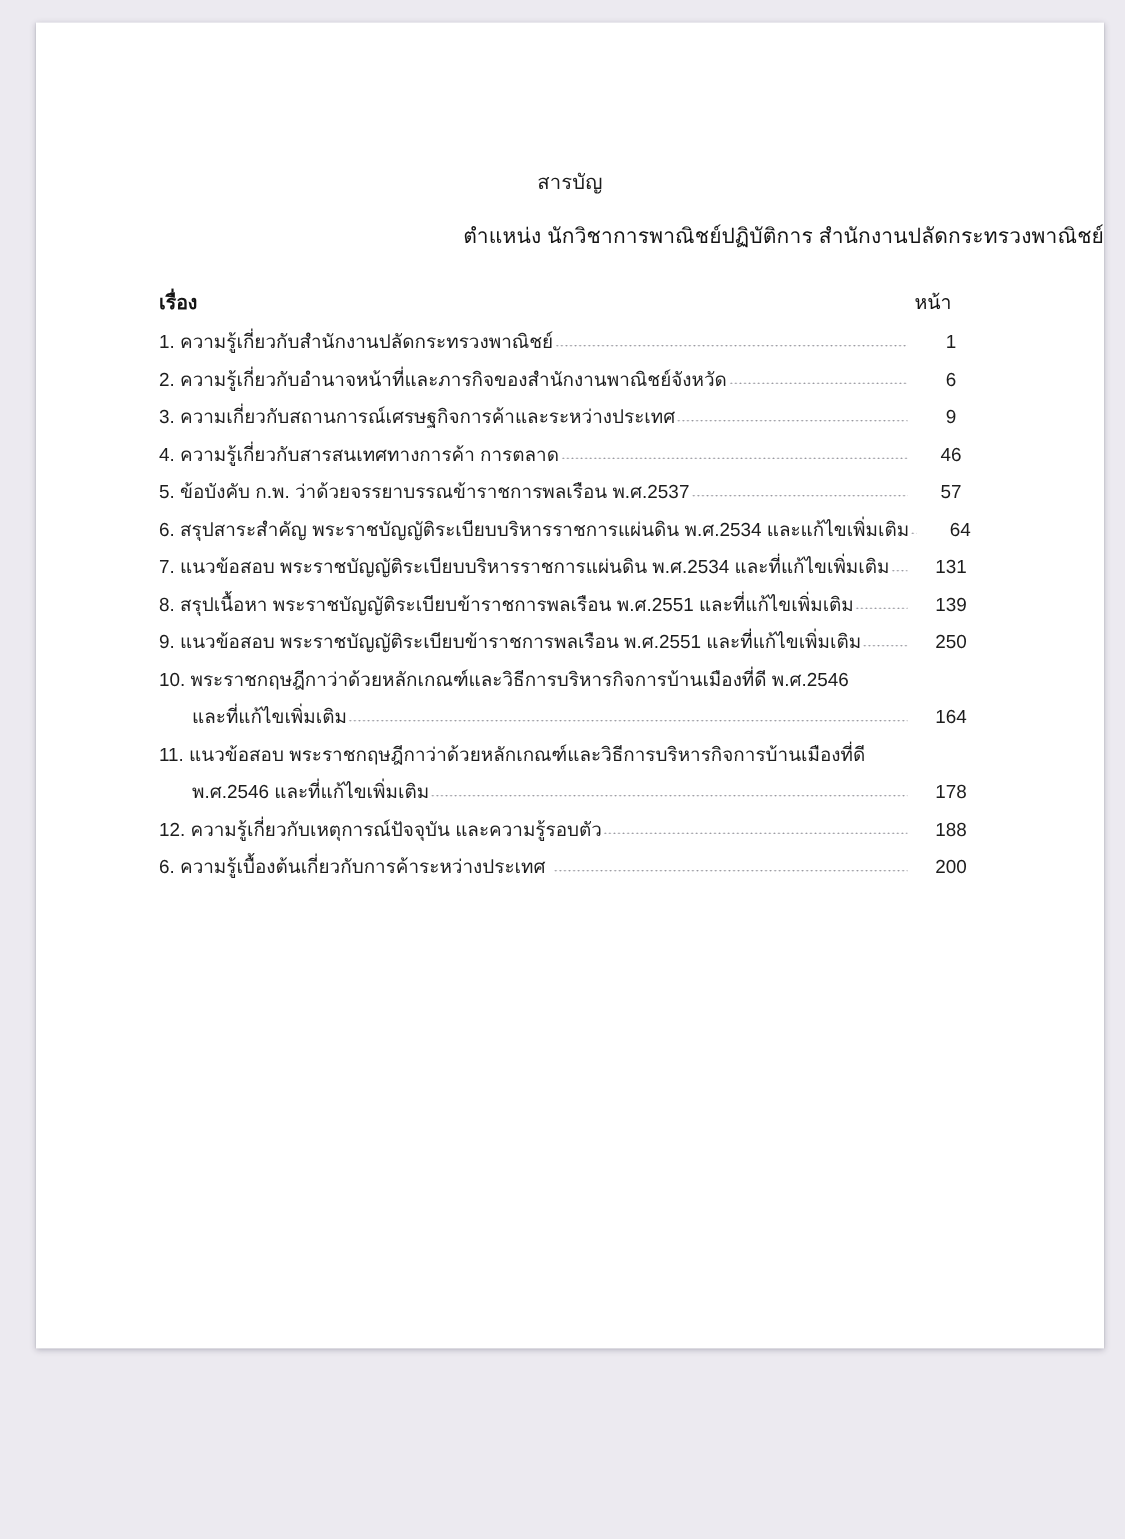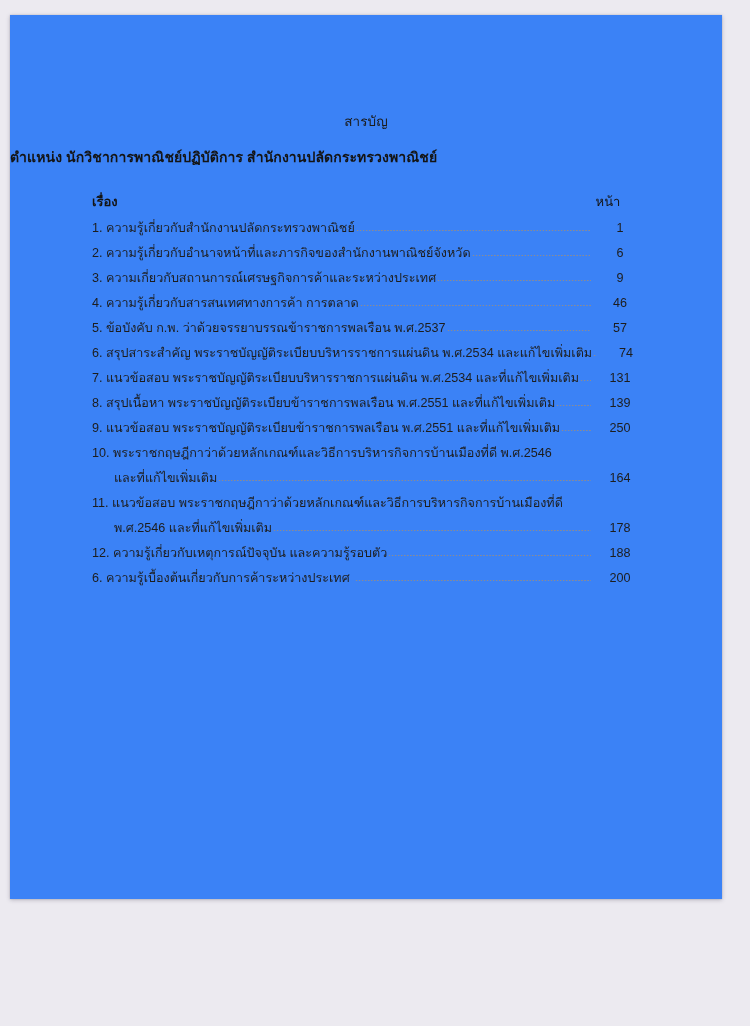--- a/index.html
+++ b/index.html
@@ -16,25 +16,25 @@
 
   #viewport {
     position: relative;
     width: 750px;
     height: 1026px;
   }
 
   
   .page {
     position: absolute;
-    left: 10px;
+    left: 24px;
     top: 15px;
     width: 712px;
     height: 884px;
-    background: #3b82f6;
+    background: #ffffff;
     box-shadow: 0 1px 4px rgba(60,55,80,0.30),
                 0 0 1px rgba(60,55,80,0.25);
   }
 
   .page-inner {
     position: absolute;
     left: 0;
     top: 0;
     right: 0;
     bottom: 0;
@@ -50,23 +50,23 @@
     text-align: center;
     font-size: 13.5px;
     color: #1b1b1b;
     letter-spacing: 0.1px;
   }
   .doc-subtitle {
     position: absolute;
     left: 0;
     right: 0;
     top: 131px;
-    text-align: left;
+    text-align: right;
     font-size: 14px;
-    font-weight: bold;
+    font-weight: normal;
     color: #141414;
     letter-spacing: 0.1px;
   }
 
   
   .col-head-topic {
     position: absolute;
     left: 82px;
     top: 176px;
     font-size: 13px;
@@ -179,21 +179,21 @@
             <span class="toc-page">46</span>
           </div>
           <div class="toc-row">
             <span class="toc-label">5. ข้อบังคับ ก.พ. ว่าด้วยจรรยาบรรณข้าราชการพลเรือน พ.ศ.2537</span>
             <span class="leader"></span>
             <span class="toc-page">57</span>
           </div>
           <div class="toc-row">
             <span class="toc-label">6. สรุปสาระสำคัญ พระราชบัญญัติระเบียบบริหารราชการแผ่นดิน พ.ศ.2534 และแก้ไขเพิ่มเติม</span>
             <span class="leader"></span>
-            <span class="toc-page">74</span>
+            <span class="toc-page">64</span>
           </div>
           <div class="toc-row">
             <span class="toc-label">7. แนวข้อสอบ พระราชบัญญัติระเบียบบริหารราชการแผ่นดิน พ.ศ.2534 และที่แก้ไขเพิ่มเติม</span>
             <span class="leader"></span>
             <span class="toc-page">131</span>
           </div>
           <div class="toc-row">
             <span class="toc-label">8. สรุปเนื้อหา พระราชบัญญัติระเบียบข้าราชการพลเรือน พ.ศ.2551 และที่แก้ไขเพิ่มเติม</span>
             <span class="leader"></span>
             <span class="toc-page">139</span>

